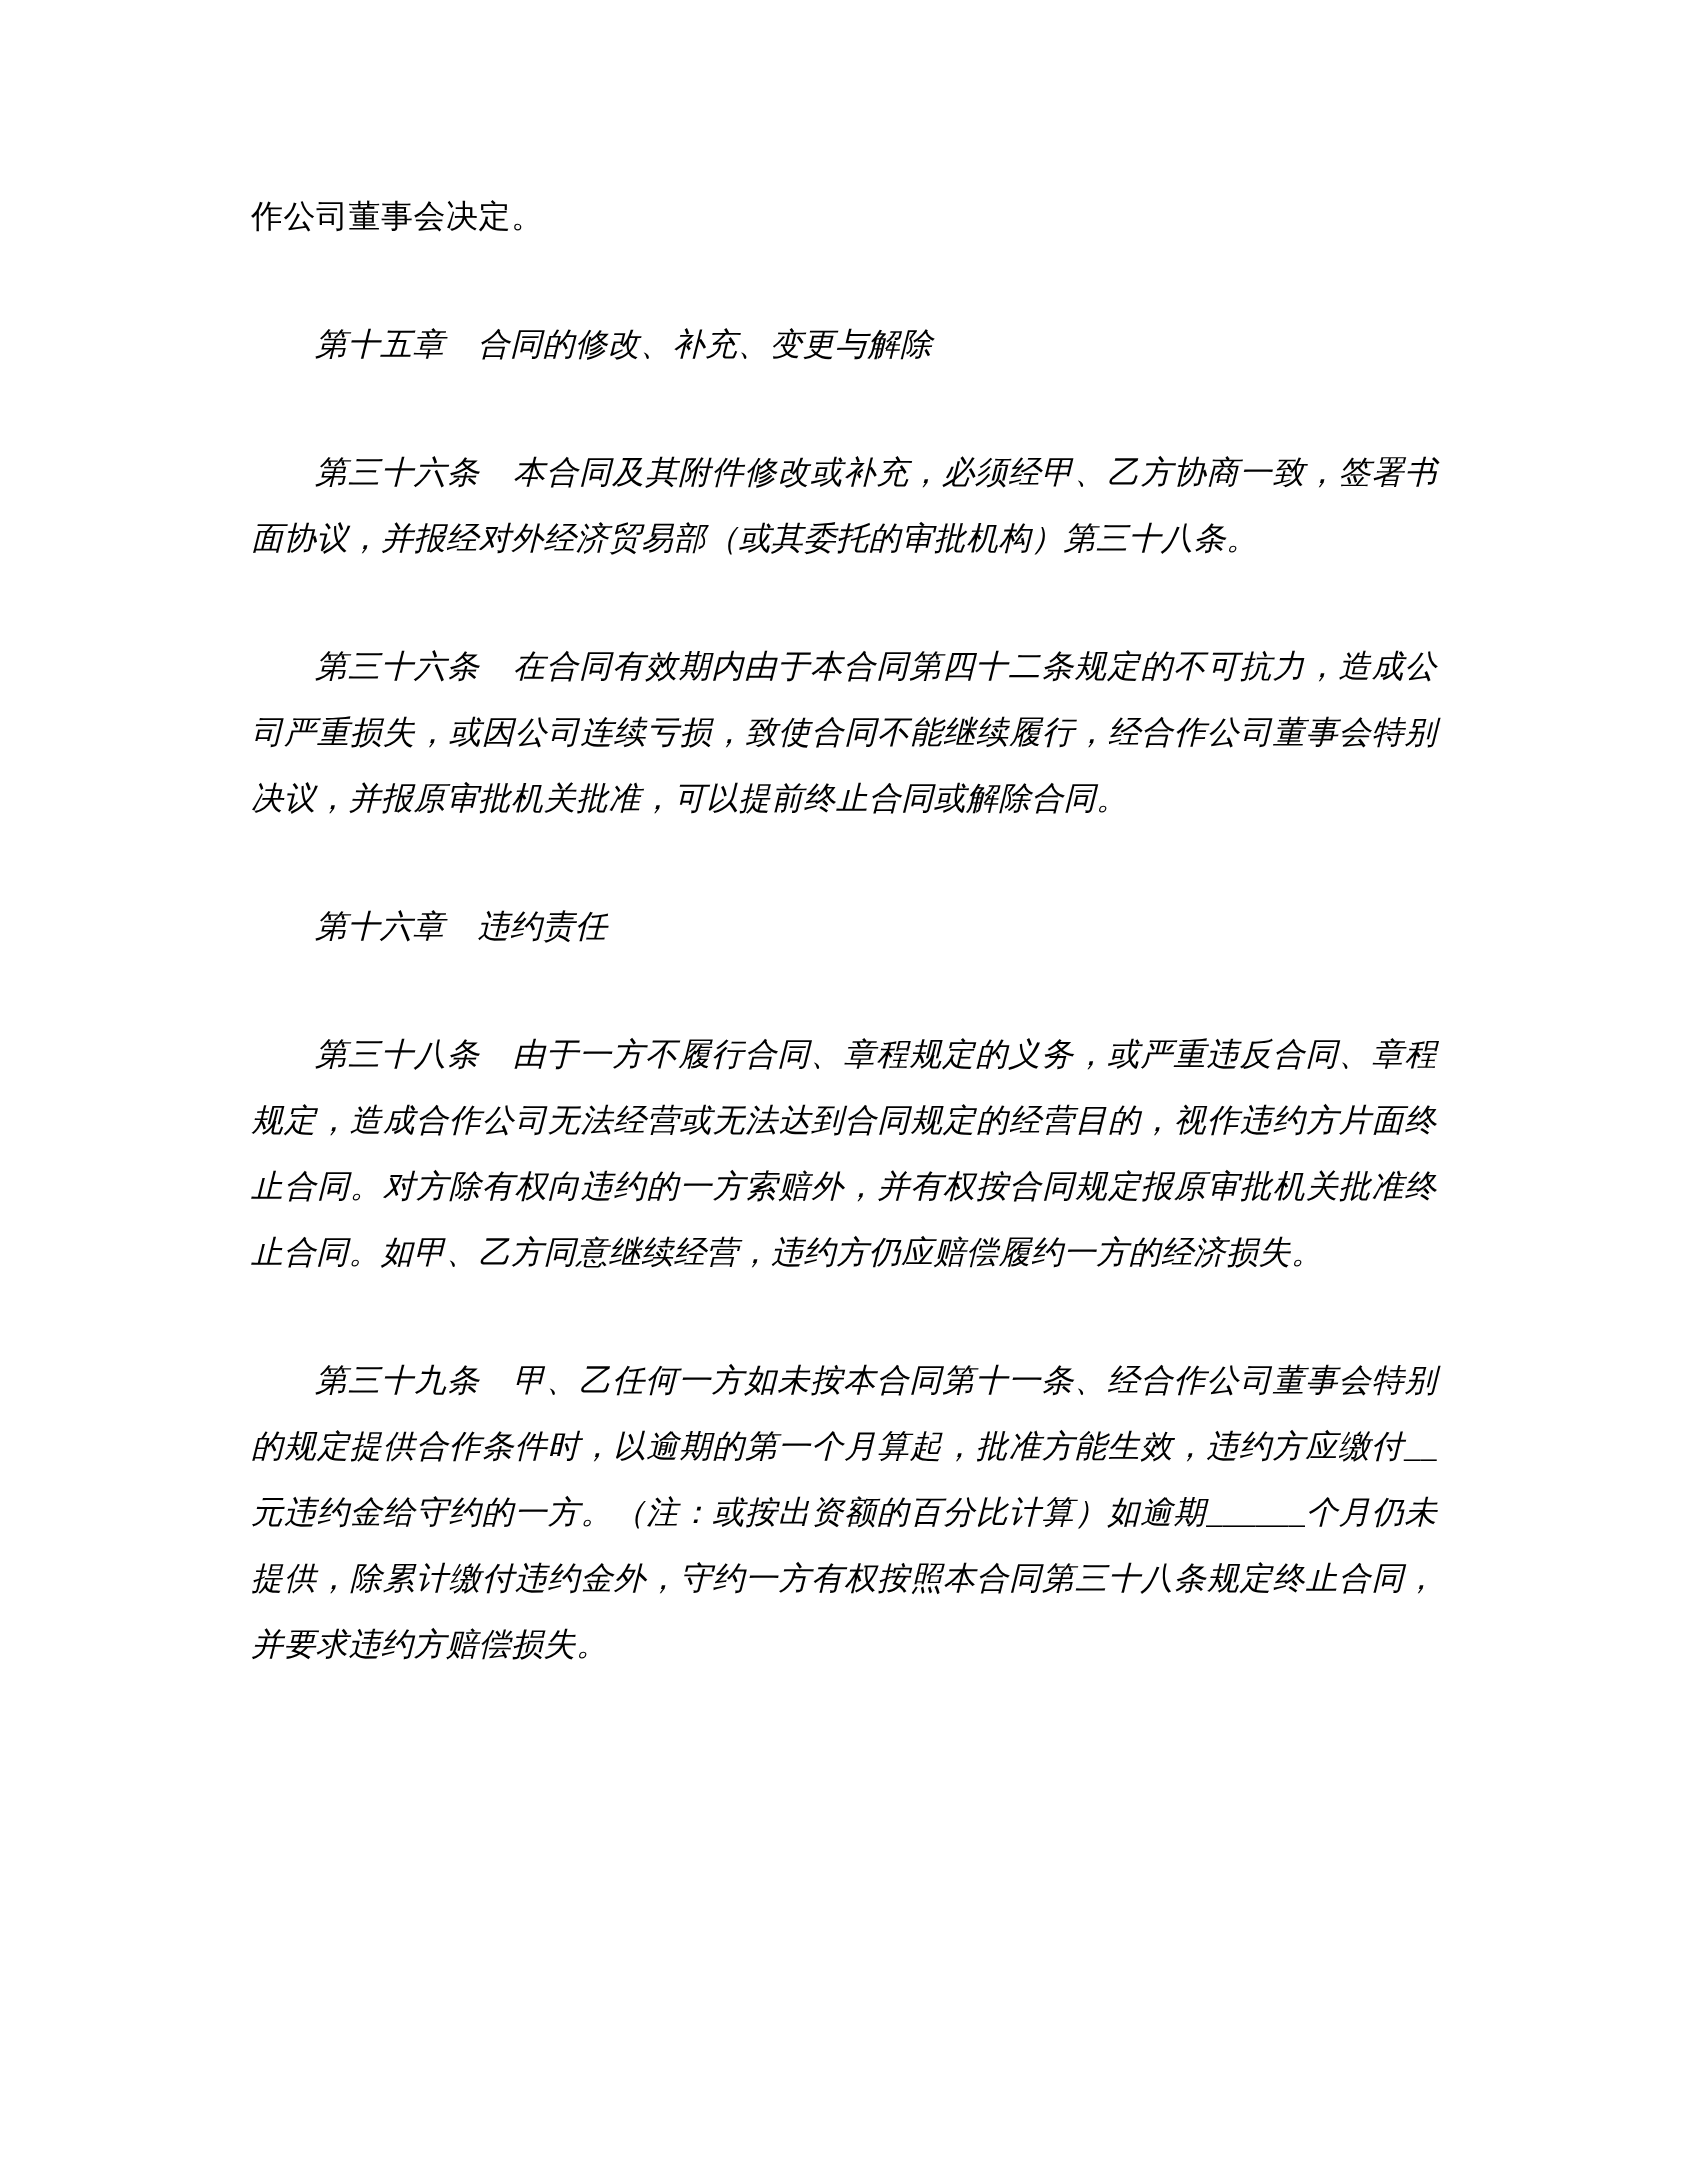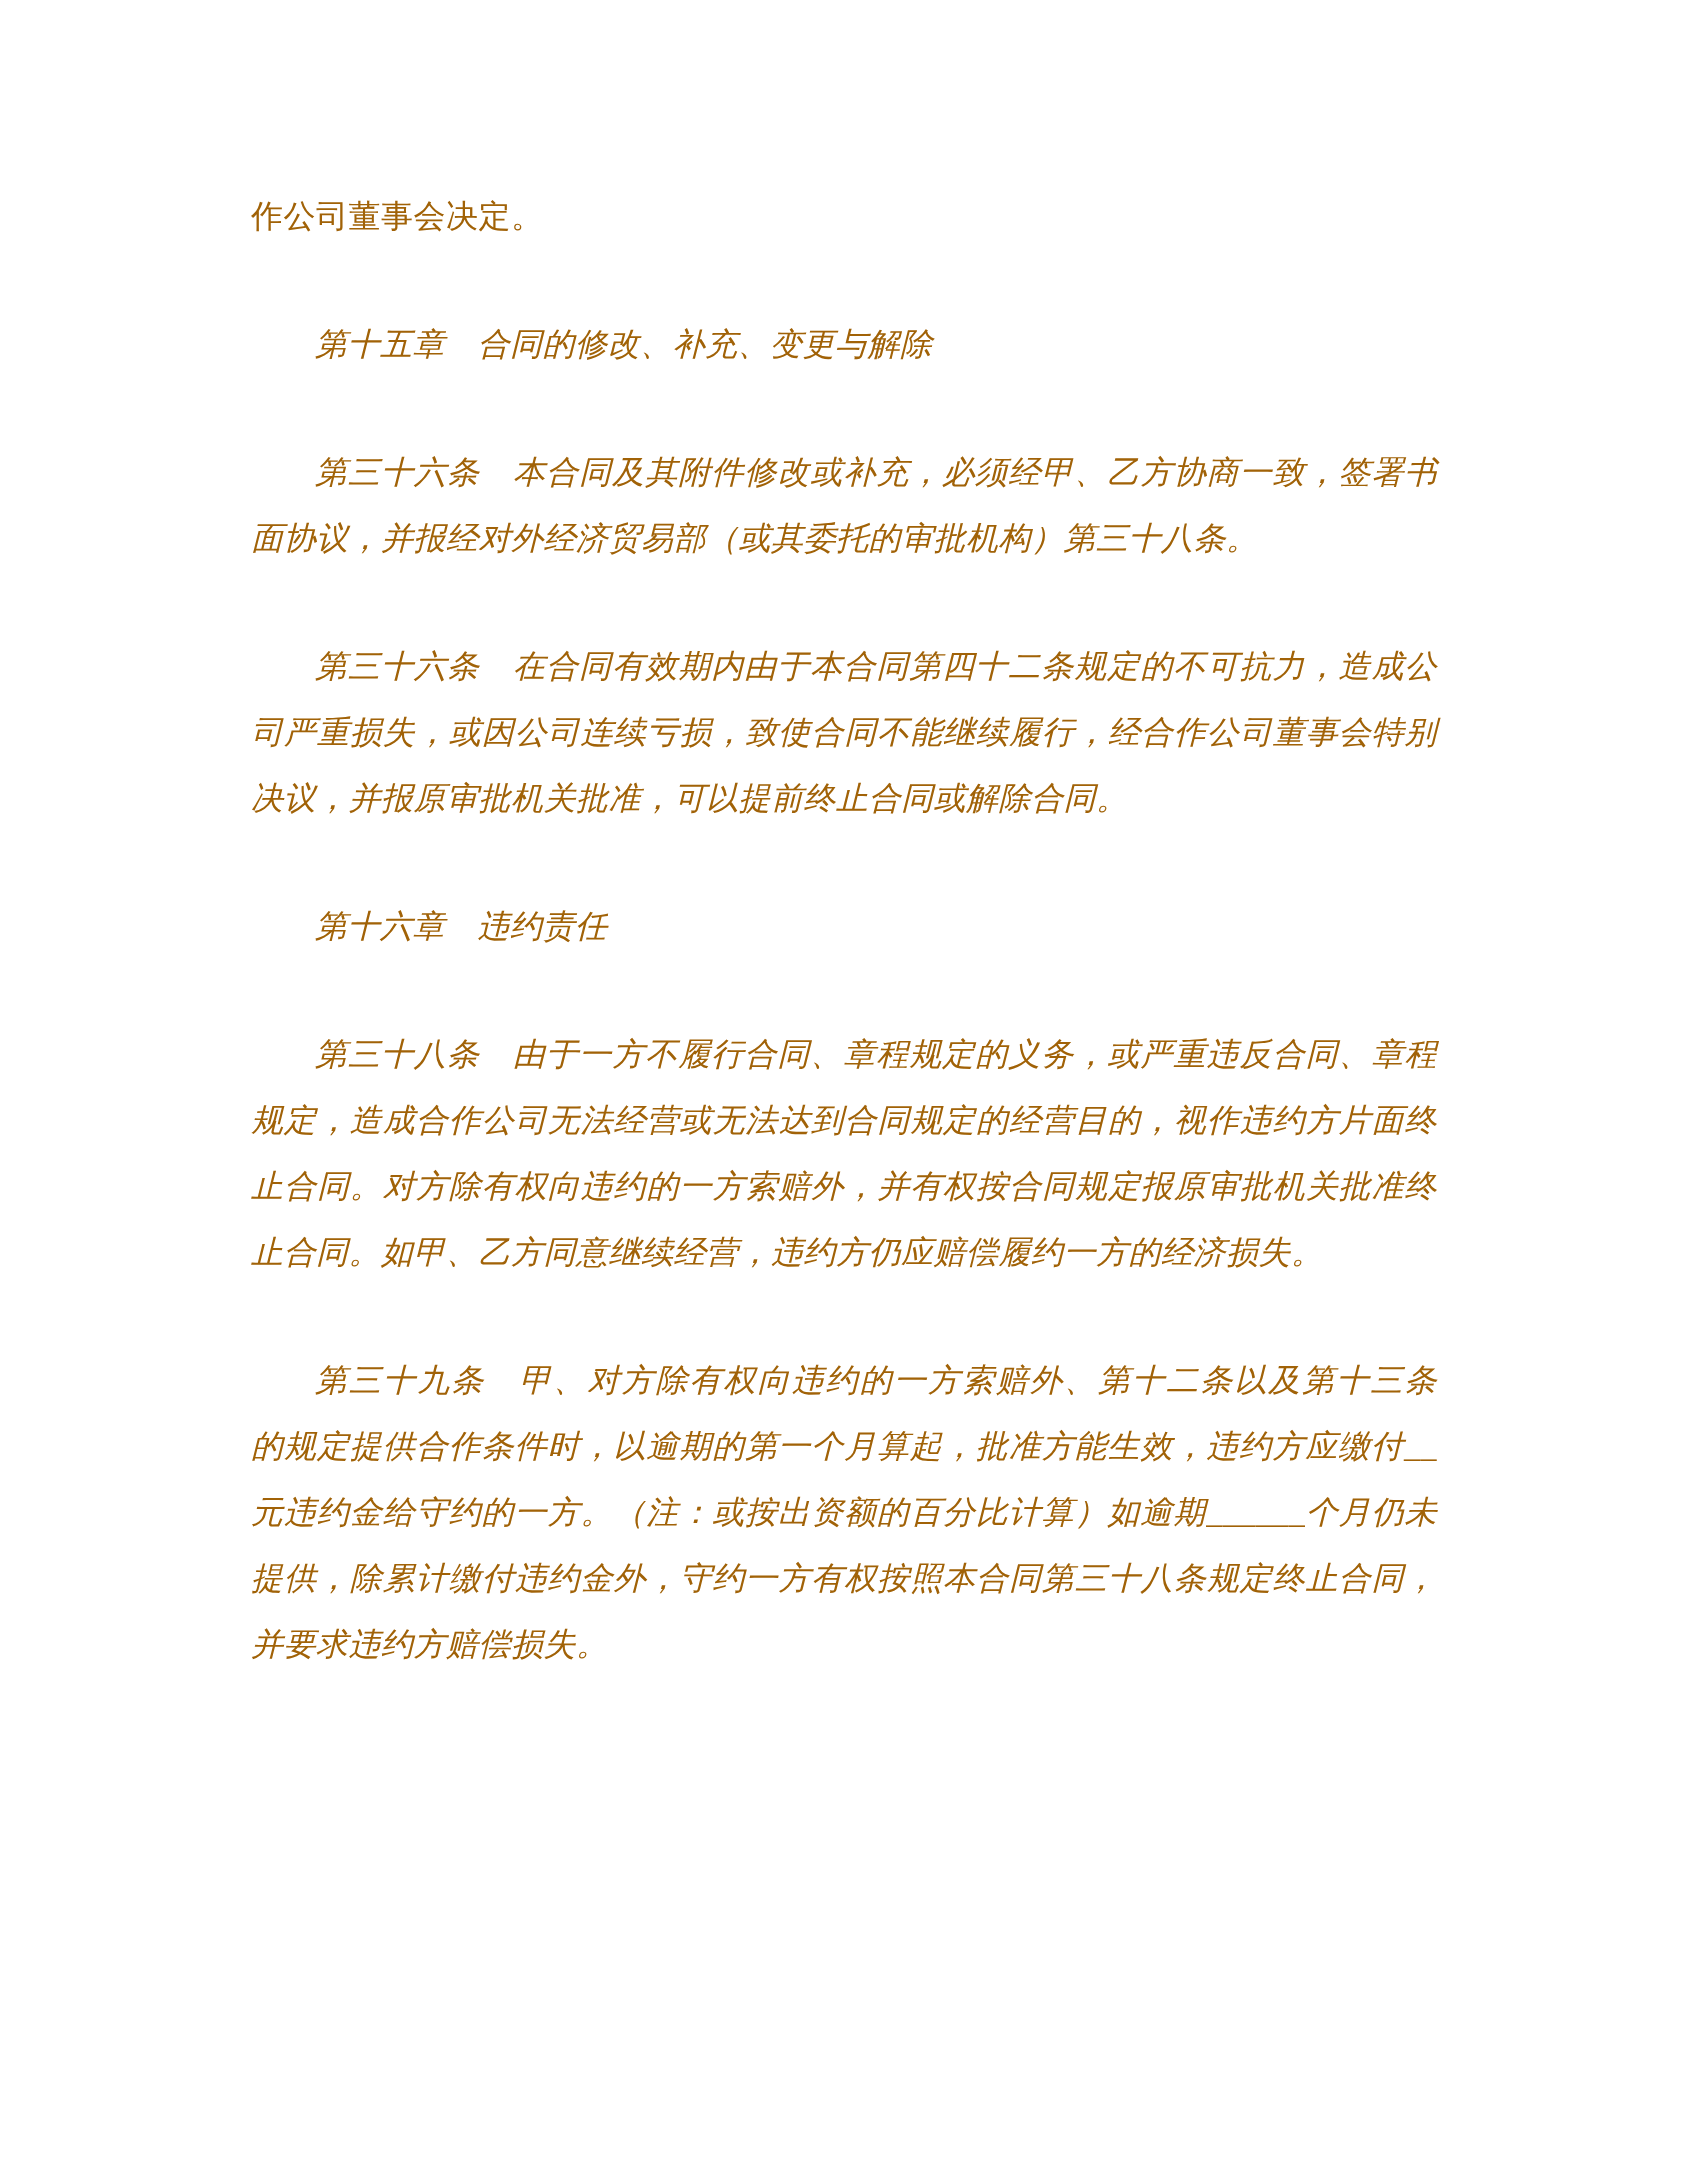--- a/index.html
+++ b/index.html
@@ -40,21 +40,21 @@
     text-indent: 64px;
   }
   .line.fill {
     text-align: justify;
     text-align-last: justify;
   }
 </style>
 </head>
 <body>
 
-<div class="page" style="background: rgb(255, 255, 255); color: #a16207;">
+<div class="page" style="background: rgb(255, 255, 255); color: #000000;">
   <div class="doc">
       <div class="block">
         <div class="line">作公司董事会决定。</div>
       </div>
       <div class="block heading">
         <div class="line indent">第十五章　合同的修改、补充、变更与解除</div>
       </div>
       <div class="block">
         <div class="line indent fill">第三十六条　本合同及其附件修改或补充，必须经甲、乙方协商一致，签署书</div>
         <div class="line">面协议，并报经对外经济贸易部（或其委托的审批机构）第三十八条。</div>
@@ -67,21 +67,21 @@
       <div class="block heading">
         <div class="line indent">第十六章　违约责任</div>
       </div>
       <div class="block">
         <div class="line indent fill">第三十八条　由于一方不履行合同、章程规定的义务，或严重违反合同、章程</div>
         <div class="line fill">规定，造成合作公司无法经营或无法达到合同规定的经营目的，视作违约方片面终</div>
         <div class="line fill">止合同。对方除有权向违约的一方索赔外，并有权按合同规定报原审批机关批准终</div>
         <div class="line">止合同。如甲、乙方同意继续经营，违约方仍应赔偿履约一方的经济损失。</div>
       </div>
       <div class="block">
-        <div class="line indent fill">第三十九条　甲、对方除有权向违约的一方索赔外、第十二条以及第十三条</div>
+        <div class="line indent fill">第三十九条　甲、乙任何一方如未按本合同第十一条、经合作公司董事会特别</div>
         <div class="line fill">的规定提供合作条件时，以逾期的第一个月算起，批准方能生效，违约方应缴付__</div>
         <div class="line fill">元违约金给守约的一方。（注：或按出资额的百分比计算）如逾期______个月仍未</div>
         <div class="line fill">提供，除累计缴付违约金外，守约一方有权按照本合同第三十八条规定终止合同，</div>
         <div class="line">并要求违约方赔偿损失。</div>
       </div>
     </div>
 </div>
 
 
 </body></html>

